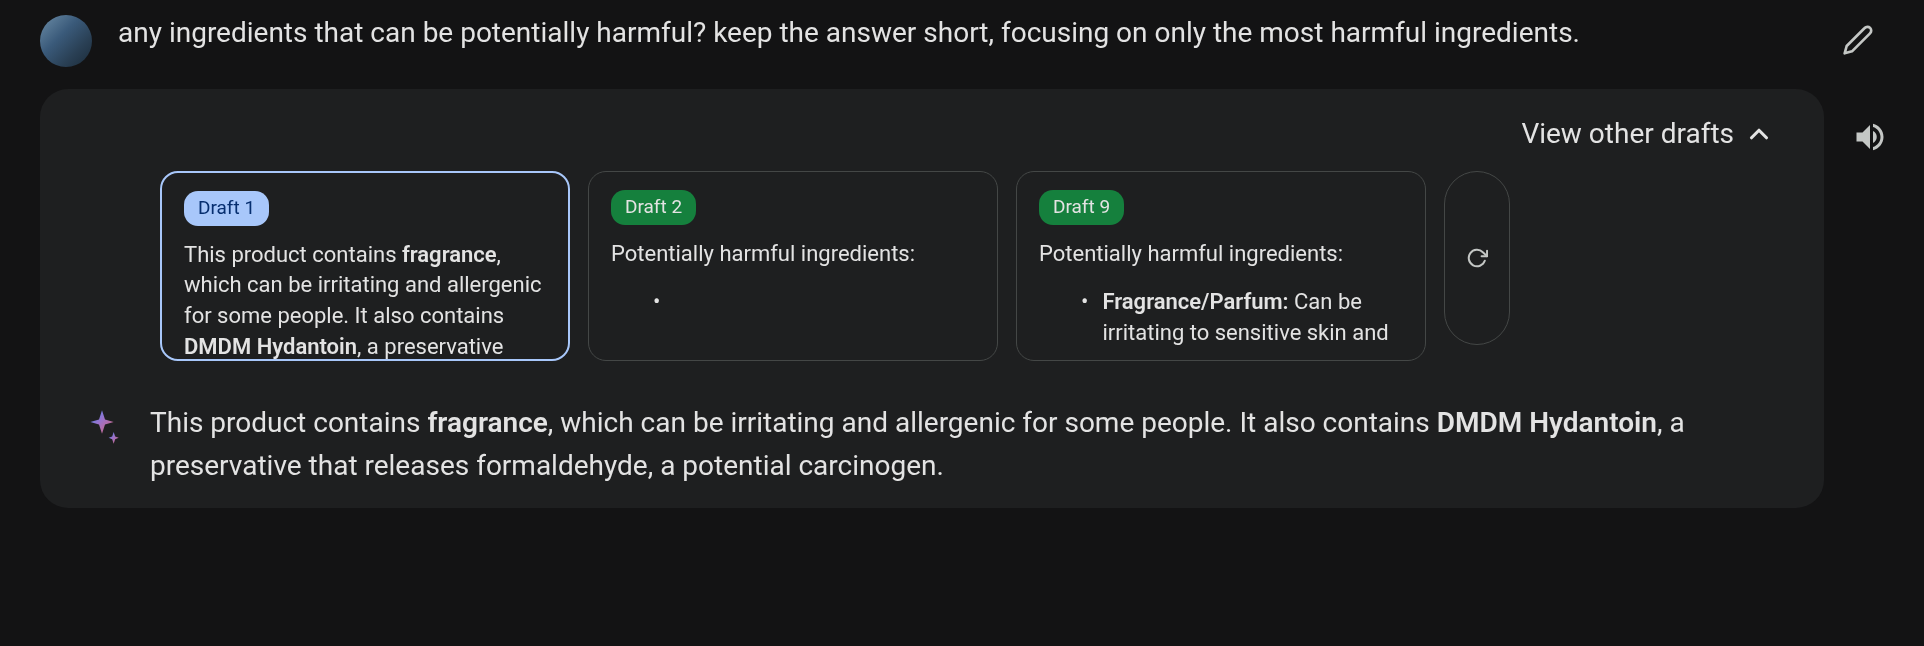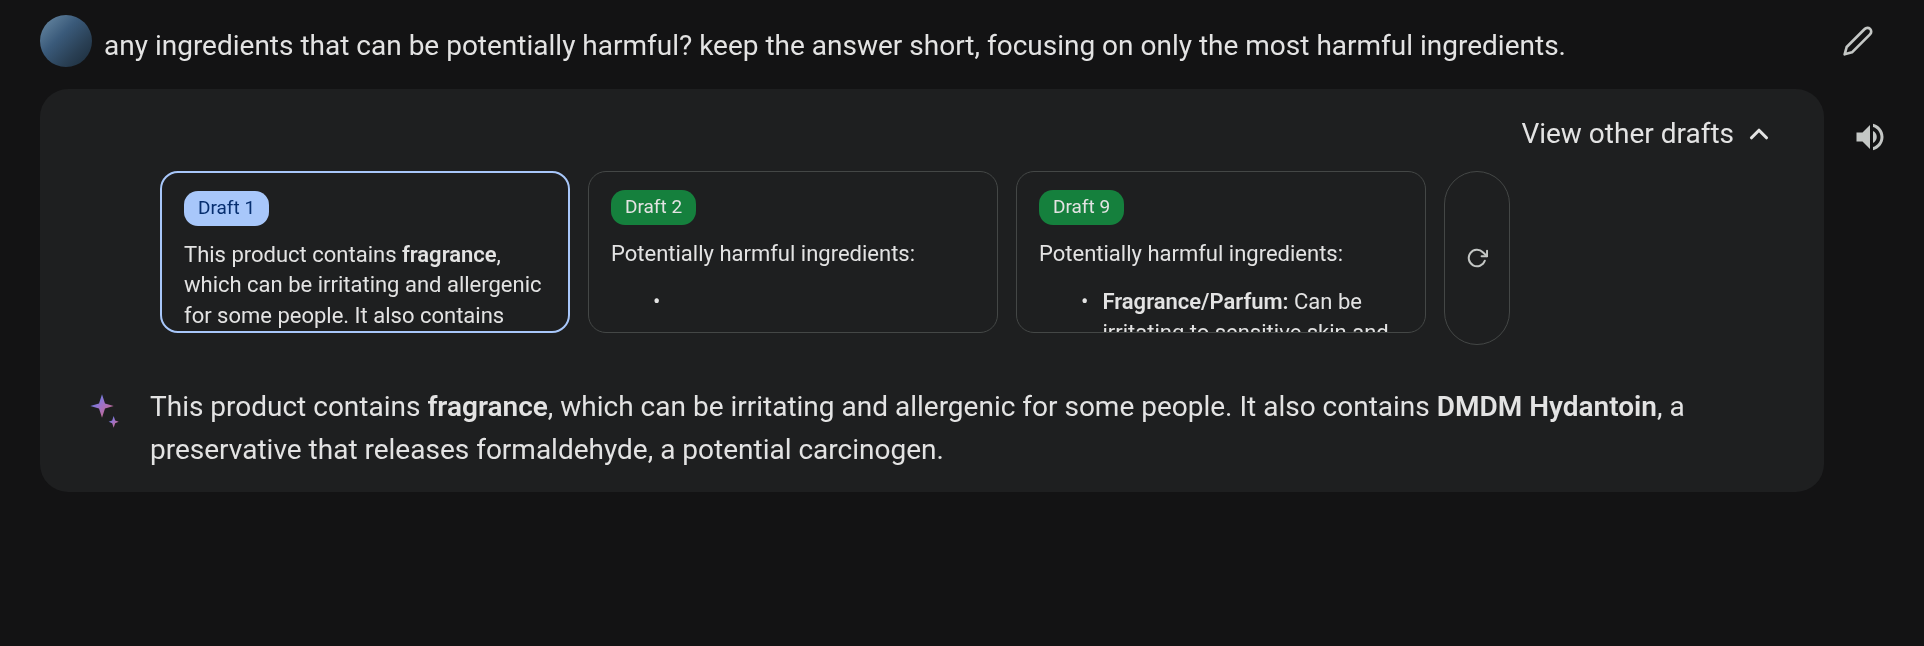--- a/index.html
+++ b/index.html
@@ -9,22 +9,22 @@
       font-family: "Google Sans", Roboto, Arial, sans-serif;
       font-size: 26px;
       line-height: 1.5;
       width: 1924px;
       height: 646px;
       overflow: hidden;
       padding: 12px 40px;
     }
     .user-row {
       display: flex;
-      align-items: flex-end;
-      gap: 12px;
+      align-items: flex-start;
+      gap: 26px;
       padding-bottom: 18px;
     }
     .avatar {
       width: 52px;
       height: 52px;
       border-radius: 50%;
       background: linear-gradient(135deg, #6d8ea8 0%, #3a5a7a 40%, #2a4055 70%, #1a2a38 100%);
       flex-shrink: 0;
       margin-top: 3px;
     }
@@ -86,21 +86,21 @@
     .speaker-btn svg { width: 36px; height: 36px; }
     .drafts-grid {
       display: flex;
       gap: 18px;
       margin-left: 80px;
       margin-bottom: 40px;
     }
     .draft-card {
       flex: 1;
       max-width: 410px;
-      height: 162px;
+      height: 190px;
       border: 1.5px solid #444746;
       border-radius: 18px;
       padding: 18px 22px;
       overflow: hidden;
       cursor: pointer;
       position: relative;
       color: #e3e3e3;
       font-size: 22px;
       line-height: 1.4;
     }

